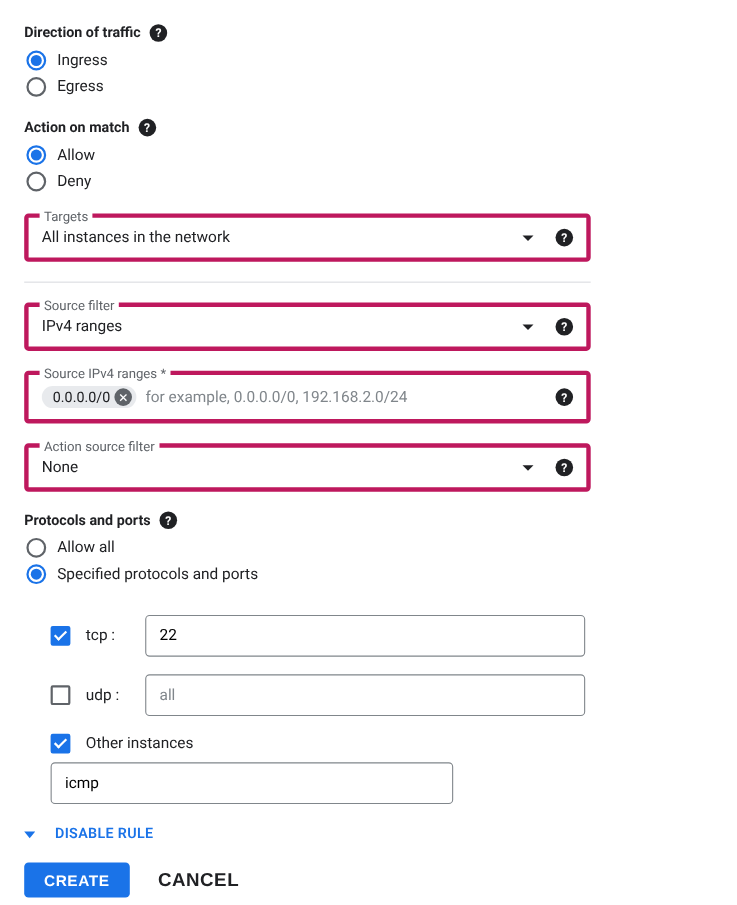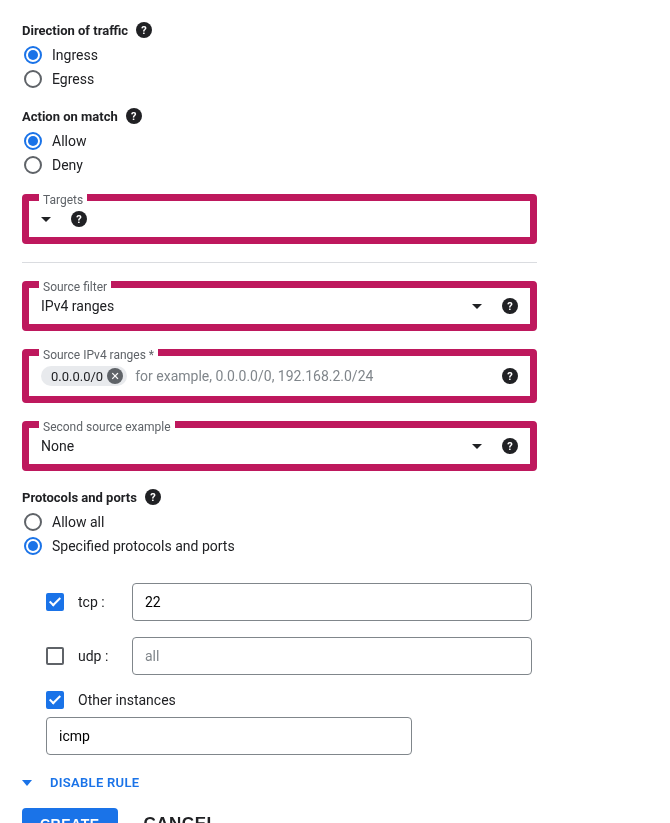--- a/index.html
+++ b/index.html
@@ -58,21 +58,21 @@
     content: "";
     position: absolute;
     top: 2px; left: 2px;
     width: 10px; height: 10px;
     border-radius: 50%;
     background: #1a73e8;
   }
   .group { margin-bottom: 20px; }
   .outlined-field {
     position: relative;
-    border: 7px solid #be185d;
+    border: 4px solid #be185d;
     border-radius: 4px;
     padding: 10px 12px;
     display: flex;
     align-items: center;
     gap: 8px;
     margin-bottom: 18px;
   }
   .outlined-field .field-label {
     position: absolute;
     top: -8px;
@@ -235,20 +235,21 @@
       <span>Allow</span>
     </div>
     <div class="radio-row">
       <span class="radio"></span>
       <span>Deny</span>
     </div>
   </div>
 
   <div class="outlined-field">
     <span class="field-label">Targets</span>
+    <span class="value">All instances in the network</span>
     <span class="dropdown-arrow"></span>
     <span class="help-icon">?</span>
   </div>
 
   <hr class="divider">
 
   <div class="outlined-field">
     <span class="field-label">Source filter</span>
     <span class="value">IPv4 ranges</span>
     <span class="dropdown-arrow"></span>
@@ -260,21 +261,21 @@
     <span class="chip">
       <span>0.0.0.0/0</span>
       <span class="remove">✕</span>
     </span>
     <span class="placeholder">for example, 0.0.0.0/0, 192.168.2.0/24</span>
     <span style="flex:1"></span>
     <span class="help-icon">?</span>
   </div>
 
   <div class="outlined-field">
-    <span class="field-label">Second source example</span>
+    <span class="field-label">Action source filter</span>
     <span class="value">None</span>
     <span class="dropdown-arrow"></span>
     <span class="help-icon">?</span>
   </div>
 
   <div class="group">
     <div class="section-header">
       <span>Protocols and ports</span>
       <span class="help-icon">?</span>
     </div>

